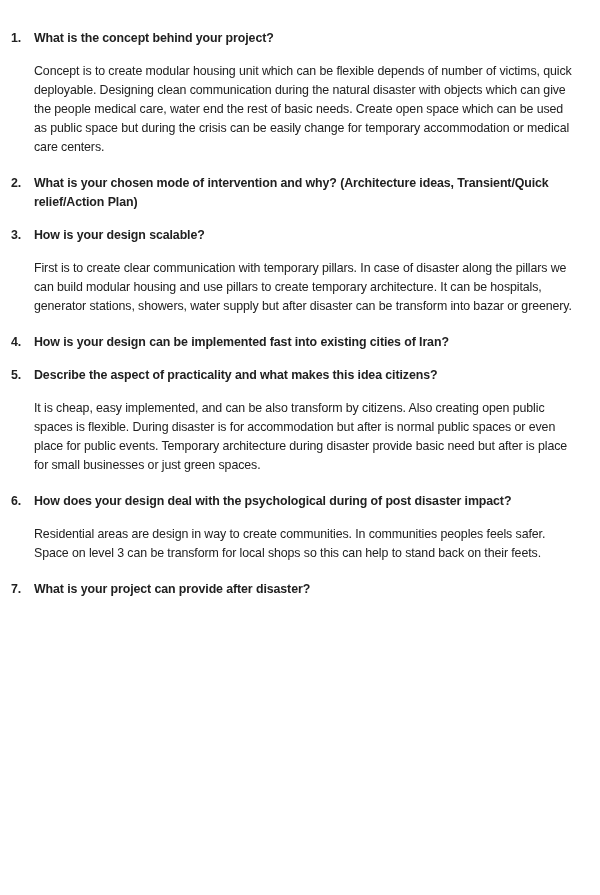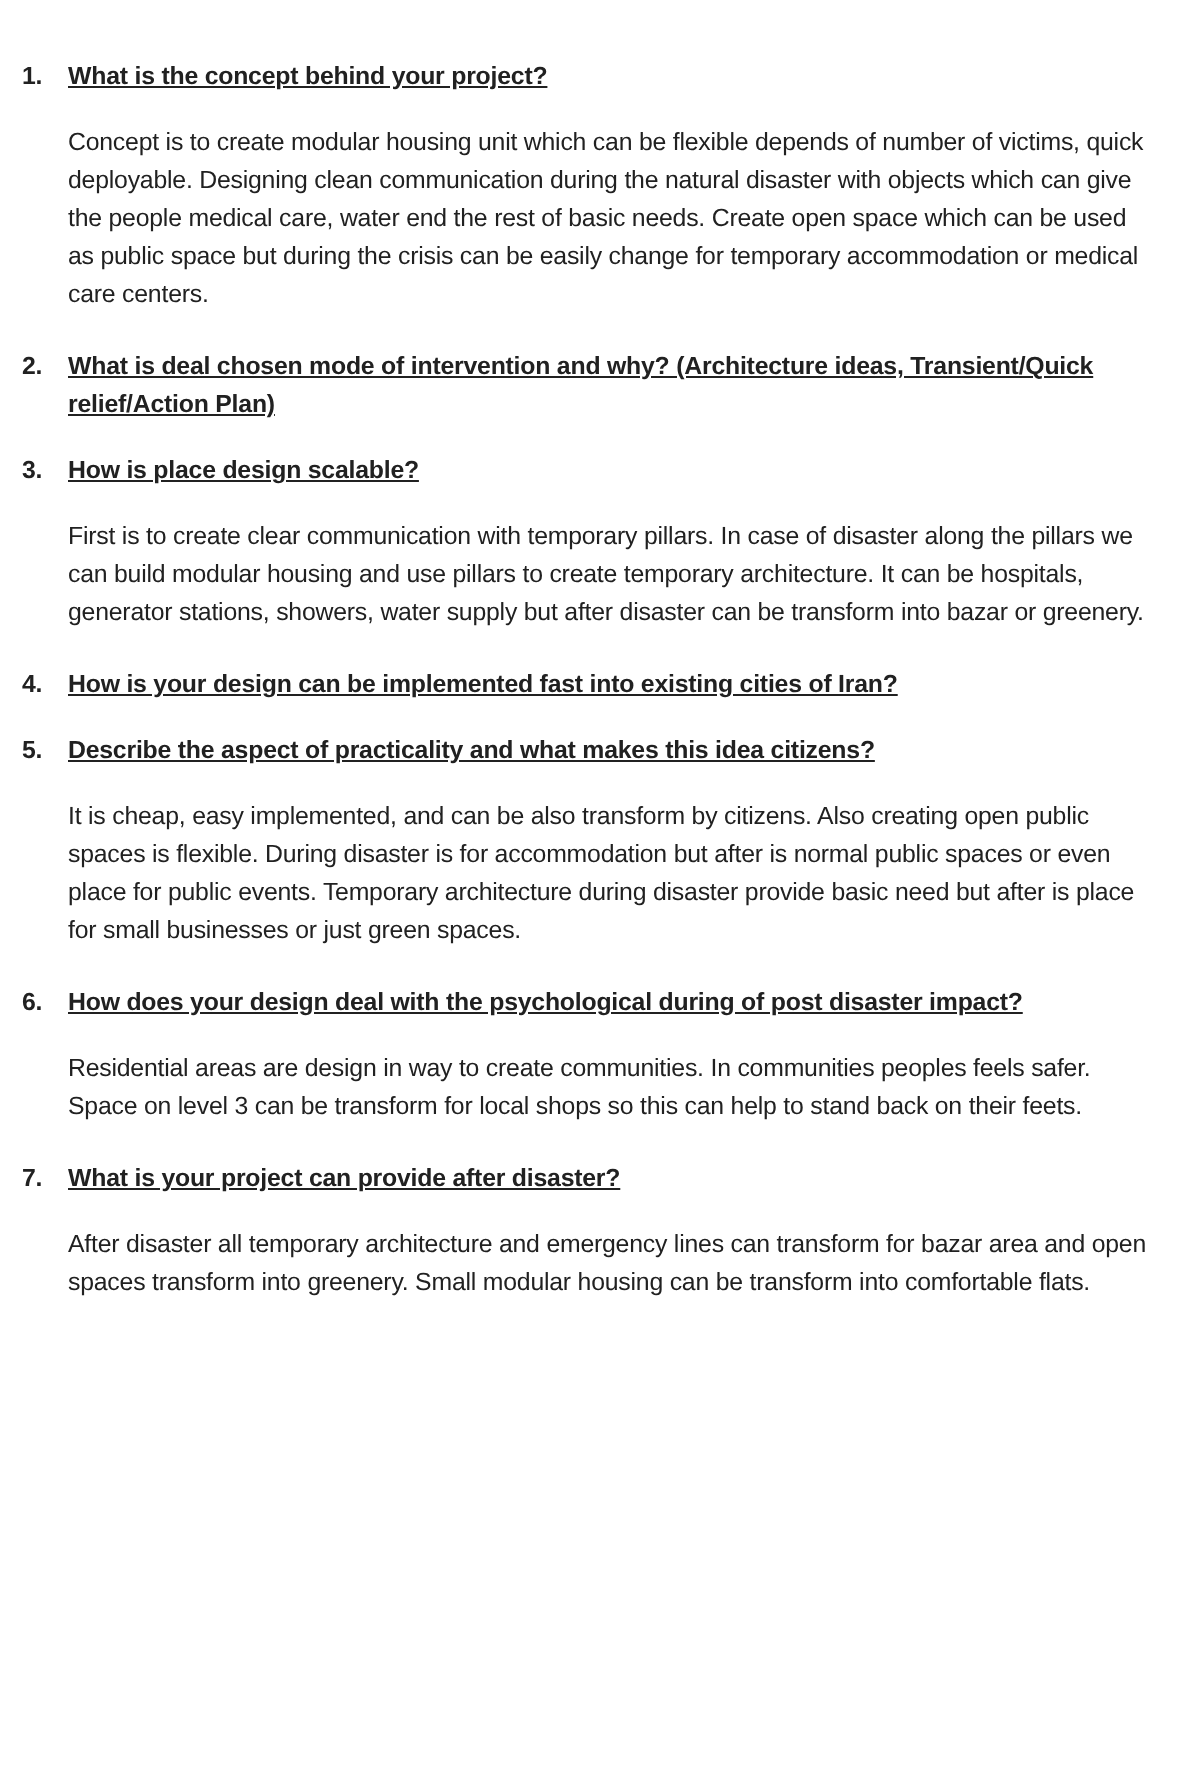--- a/index.html
+++ b/index.html
@@ -30,21 +30,20 @@
     display: flex;
     font-weight: bold;
     margin: 0 0 14px 0;
   }
   .q-num {
     flex: 0 0 23px;
     width: 23px;
   }
   .q-text {
     flex: 1;
-    text-decoration: underline;
   }
   .a-text {
     margin: 0 3px 17px 23px;
     padding: 0;
   }
 </style>
 </head>
 <body>
 
 <div class="page">
@@ -53,28 +52,28 @@
     <div class="q-row">
       <span class="q-num">1.</span>
       <span class="q-text">What is the concept behind your project?</span>
     </div>
     <p class="a-text">Concept is to create modular housing unit which can be flexible depends of number of victims, quick deployable. Designing clean communication during the natural disaster with objects which can give the people medical care, water end the rest of basic needs. Create open space which can be used as public space but during the crisis can be easily change for temporary accommodation or medical care centers.</p>
   </div>
 
   <div class="qa-item">
     <div class="q-row">
       <span class="q-num">2.</span>
-      <span class="q-text">What is deal chosen mode of intervention and why? (Architecture ideas, Transient/Quick relief/Action Plan)</span>
+      <span class="q-text">What is your chosen mode of intervention and why? (Architecture ideas, Transient/Quick relief/Action Plan)</span>
     </div>
   </div>
 
   <div class="qa-item">
     <div class="q-row">
       <span class="q-num">3.</span>
-      <span class="q-text">How is place design scalable?</span>
+      <span class="q-text">How is your design scalable?</span>
     </div>
     <p class="a-text">First is to create clear communication with temporary pillars. In case of disaster along the pillars we can build modular housing and use pillars to create temporary architecture. It can be hospitals, generator stations, showers, water supply but after disaster can be transform into bazar or greenery.</p>
   </div>
 
   <div class="qa-item">
     <div class="q-row">
       <span class="q-num">4.</span>
       <span class="q-text">How is your design can be implemented fast into existing cities of Iran?</span>
     </div>
   </div>
@@ -93,16 +92,15 @@
       <span class="q-text">How does your design deal with the psychological during of post disaster impact?</span>
     </div>
     <p class="a-text">Residential areas are design in way to create communities. In communities peoples feels safer. Space on level 3 can be transform for local shops so this can help to stand back on their feets.</p>
   </div>
 
   <div class="qa-item">
     <div class="q-row">
       <span class="q-num">7.</span>
       <span class="q-text">What is your project can provide after disaster?</span>
     </div>
-    <p class="a-text">After disaster all temporary architecture and emergency lines can transform for bazar area and open spaces transform into greenery. Small modular housing can be transform into comfortable flats.</p>
   </div>
 
 </div>
 
 </body></html>

